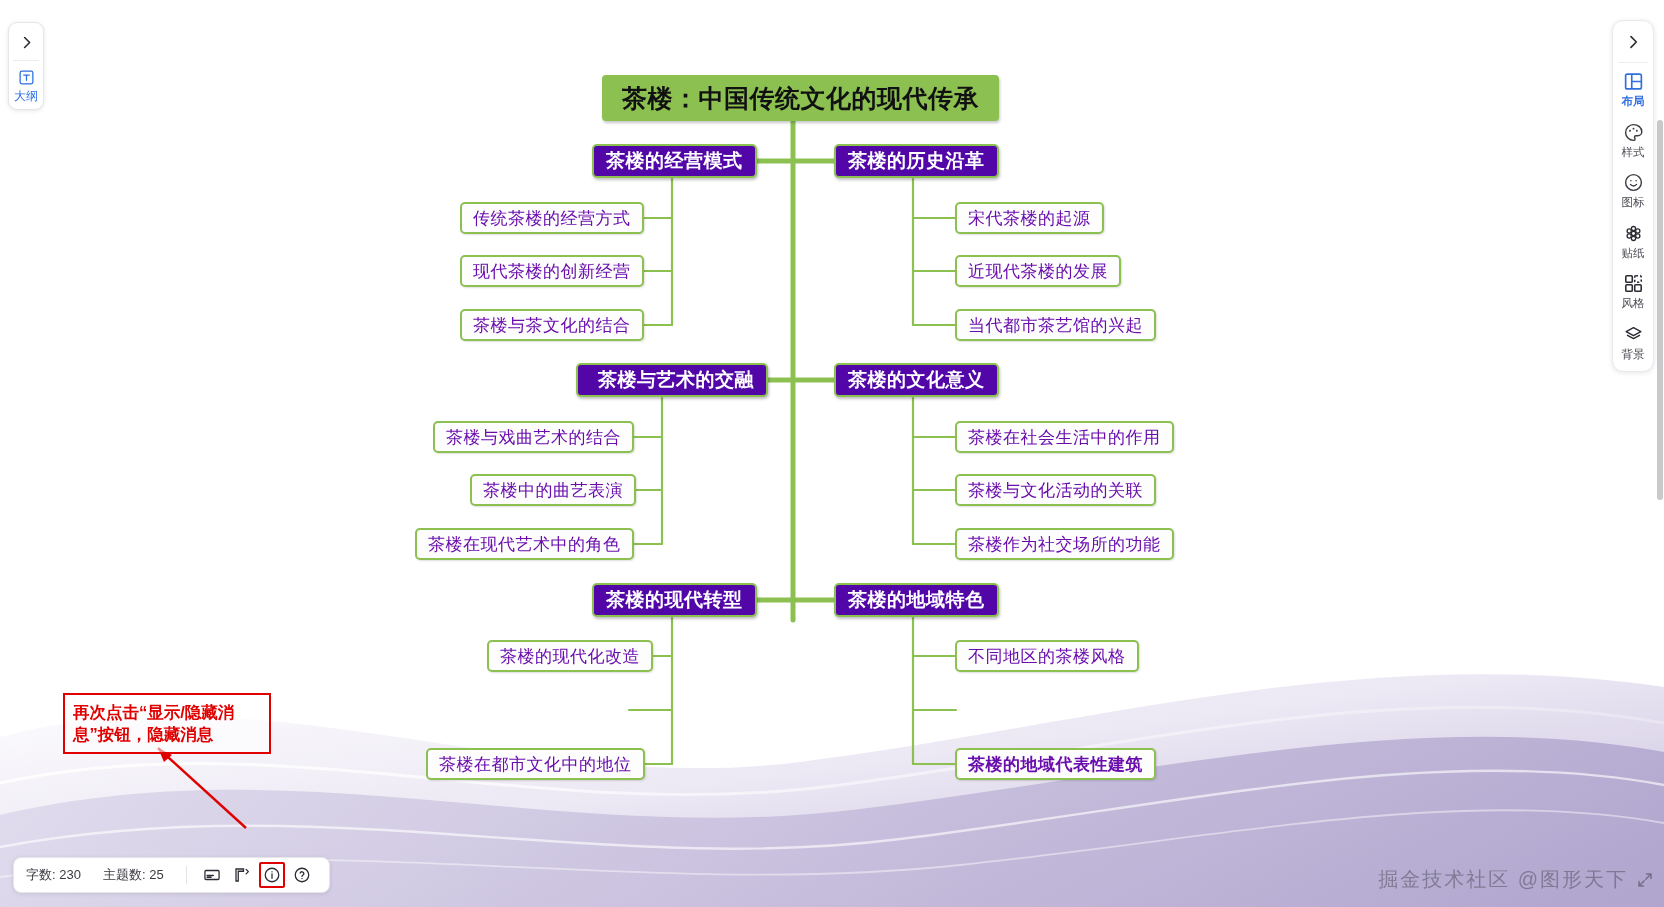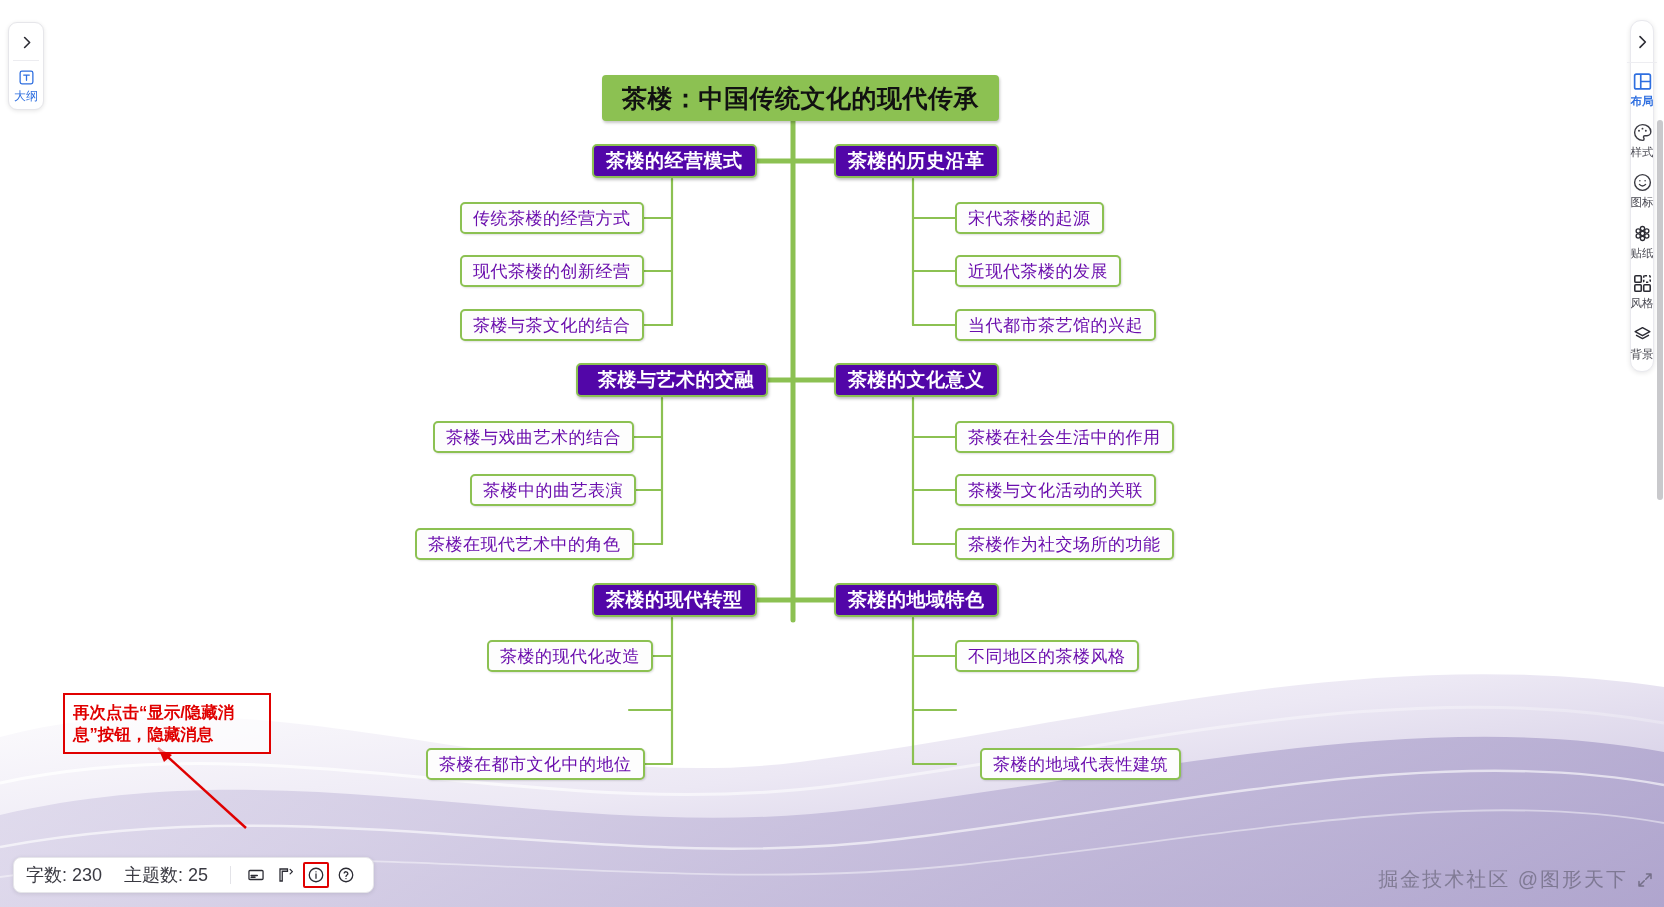--- a/index.html
+++ b/index.html
@@ -93,21 +93,21 @@
     width: 21px; height: 21px;
     display: flex; align-items: center; justify-content: center;
   }
   .rail-item .rail-label {
     font-size: 12px; color: #2f6fe0; margin-top: 2px; line-height: 1;
   }
 
   
   #right-rail {
     position: absolute; right: 10px; top: 20px;
-    width: 24px;
+    width: 42px;
     background: #ffffff;
     border: 1px solid #e9e9ee;
     border-radius: 11px;
     box-shadow: 0 1px 5px rgba(0,0,0,.10);
     padding: 7px 0 9px;
     display: flex; flex-direction: column; align-items: center;
     z-index: 40;
   }
   #right-rail .chev {
     width: 28px; height: 28px;
@@ -136,21 +136,21 @@
     position: absolute; left: 13px; bottom: 14px;
     height: 36px;
     background: #ffffff;
     border: 1px solid #e6e6ea;
     border-radius: 8px;
     box-shadow: 0 1px 4px rgba(0,0,0,.10);
     display: flex; align-items: center;
     padding: 0 12px;
     z-index: 40;
   }
-  .stat { font-size: 18px; color: #3a3a42; margin-right: 22px; white-space: nowrap; text-align: right; }
+  .stat { font-size: 13px; color: #3a3a42; margin-right: 22px; white-space: nowrap; text-align: right; }
   #statusbar .divider { width: 1px; height: 18px; background: #e3e3e8; margin: 0 10px 0 0; }
   .sb-icon {
     width: 26px; height: 26px;
     display: flex; align-items: center; justify-content: center;
     cursor: pointer; margin: 0 2px;
   }
   .sb-icon.highlighted {
     border: 2px solid #e00000;
     border-radius: 2px;
   }
@@ -286,21 +286,21 @@
   <div class="node node-leaf" style="left:955px; top:421px;">茶楼在社会生活中的作用</div>
   <div class="node node-leaf" style="left:955px; top:474px;">茶楼与文化活动的关联</div>
   <div class="node node-leaf" style="left:955px; top:528px;">茶楼作为社交场所的功能</div>
 
   <div class="node node-branch" style="left:592px; top:583px;">茶楼的现代转型</div>
   <div class="node node-leaf" style="left:487px; top:640px;">茶楼的现代化改造</div>
   <div class="node node-leaf" style="left:426px; top:748px;">茶楼在都市文化中的地位</div>
 
   <div class="node node-branch" style="left:834px; top:583px;">茶楼的地域特色</div>
   <div class="node node-leaf" style="left:955px; top:640px;">不同地区的茶楼风格</div>
-  <div class="node node-leaf" style="left:980px; top:748px;">茶楼的地域代表性建筑</div>
+  <div class="node node-leaf" style="left:955px; top:748px;font-weight:bold;">茶楼的地域代表性建筑</div>
 </div>
 
 <div id="left-rail">
   <div class="chev">
     <svg width="15" height="15" viewBox="0 0 24 24" fill="none" stroke="#2b2b33" stroke-width="2.6" stroke-linecap="round" stroke-linejoin="round">
       <polyline points="9,4 17,12 9,20"></polyline>
     </svg>
   </div>
   <div class="sep"></div>
   <div class="rail-item">

